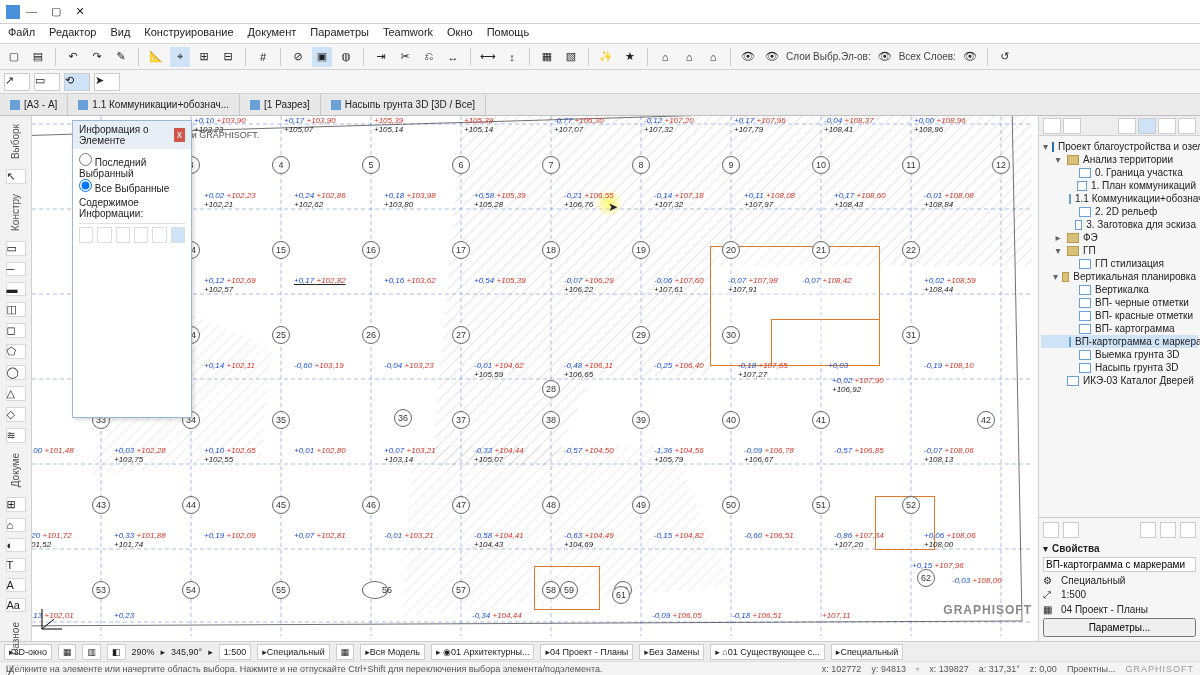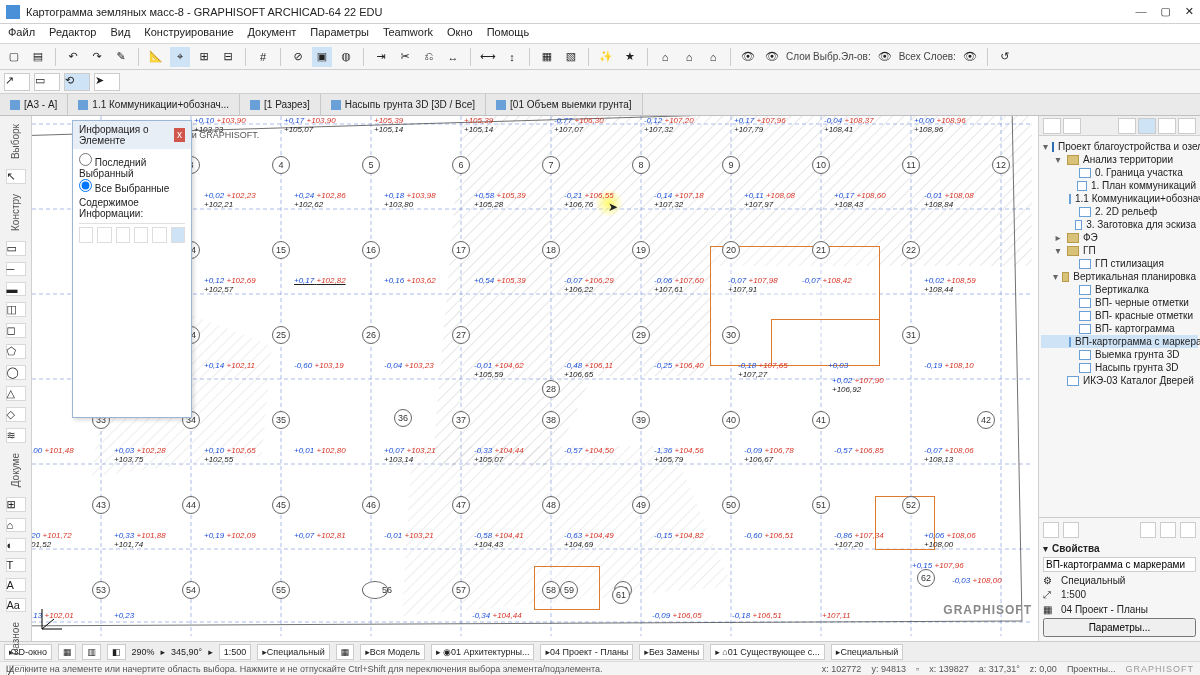--- a/index.html
+++ b/index.html
@@ -61,21 +61,20 @@
   .statusbar2 .stxt { white-space:nowrap; }
   .footbar { height:14px; background:#f4f4f4; border-top:1px solid #ddd; display:flex; align-items:center; font-size:9px; color:#555; padding:0 6px; justify-content:space-between;}
   svg.hatch { position:absolute; inset:0; pointer-events:none;}
   .logo { position:absolute; right:6px; bottom:24px; font-size:12px; letter-spacing:1px; color:#888; font-weight:600;}
 </style>
 </head>
 <body>
 
 <div class="titlebar">
   <div class="icon"></div>
-  <div class="title">Картограмма земляных масс-8 - GRAPHISOFT ARCHICAD-64 22 EDU</div>
   <div class="winbtns">
     <span>—</span>
     <span>▢</span>
     <span>✕</span>
   </div>
 </div>
 
 <div class="menubar" id="menubar">
     <span>Файл</span>
     <span>Редактор</span>
@@ -151,24 +150,20 @@
       <span class="ticon"></span>
       <span>1.1 Коммуникации+обознач...</span>
     </div>
     <div class="tab">
       <span class="ticon"></span>
       <span>[1 Разрез]</span>
     </div>
     <div class="tab">
       <span class="ticon"></span>
       <span>Насыпь грунта 3D [3D / Все]</span>
-    </div>
-    <div class="tab">
-      <span class="ticon"></span>
-      <span>[01 Объем выемки грунта]</span>
     </div>
   </div>
 
 <div class="main">
 
   <div class="leftcol" id="leftcol">
       <div class="vlabel">Выборк</div>
       <div class="lbtn">↖</div>
       <div class="vlabel">Констру</div>
       <div class="lbtn">▭</div>

